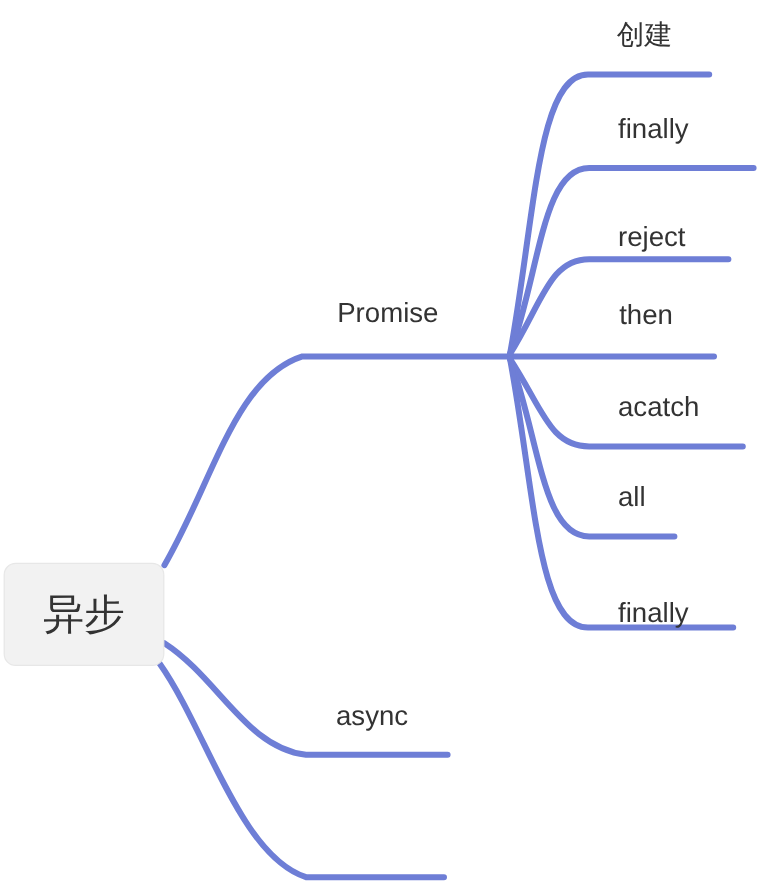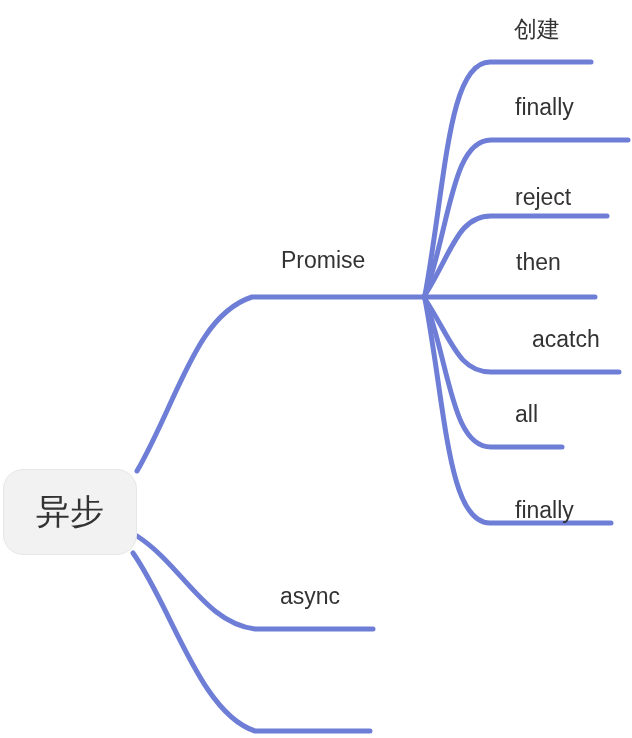--- a/index.html
+++ b/index.html
@@ -40,34 +40,34 @@
     color: var(--text);
     white-space: nowrap;
     cursor: default;
   }
   .root-node {
     position: absolute;
     left: 3px; top: 469px;
     width: 134px; height: 86px;
     background: var(--root-bg);
     border: 1px solid var(--root-border);
-    border-radius: 20px;
+    border-radius: 10px;
     display: flex;
     align-items: center;
     justify-content: center;
     font-size: 34px;
     color: var(--text);
     cursor: default;
   }
   .promise-label   { left: 281px; top: 243px; }
   .label-chuangjian{ left: 514px; top: 12px;  }
   .label-resolve   { left: 515px; top: 90px;  }
   .label-reject    { left: 515px; top: 180px; }
   .label-then      { left: 516px; top: 245px; }
-  .label-acatch    { left: 515px; top: 322px; margin-left: 17px; }
+  .label-acatch    { left: 515px; top: 322px; }
   .label-all       { left: 515px; top: 397px; }
   .label-finally   { left: 515px; top: 473px; margin-top: 20px; }
   .label-async     { left: 280px; top: 579px; text-align: center; }
   .label-await     { left: 280px; top: 681px; }
 </style>
 </head>
 <body>
 
 <div class="canvas">
 

